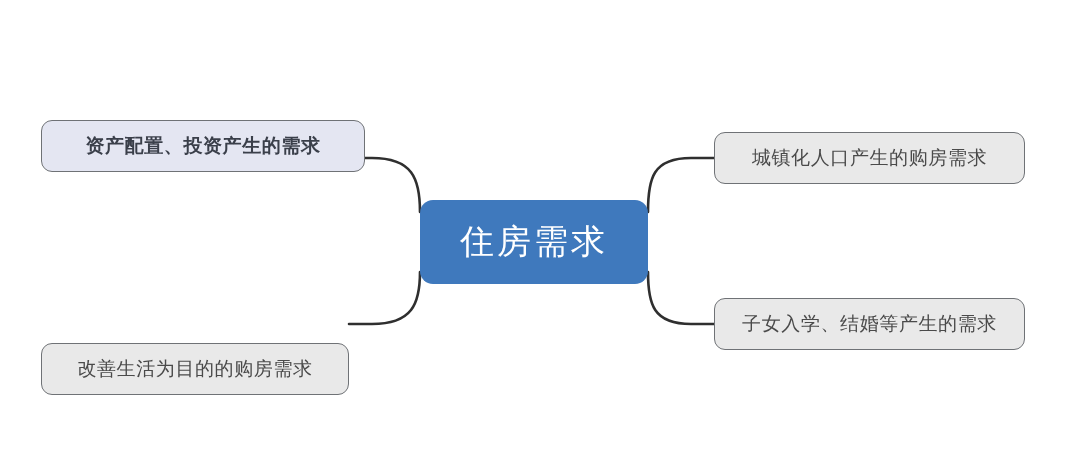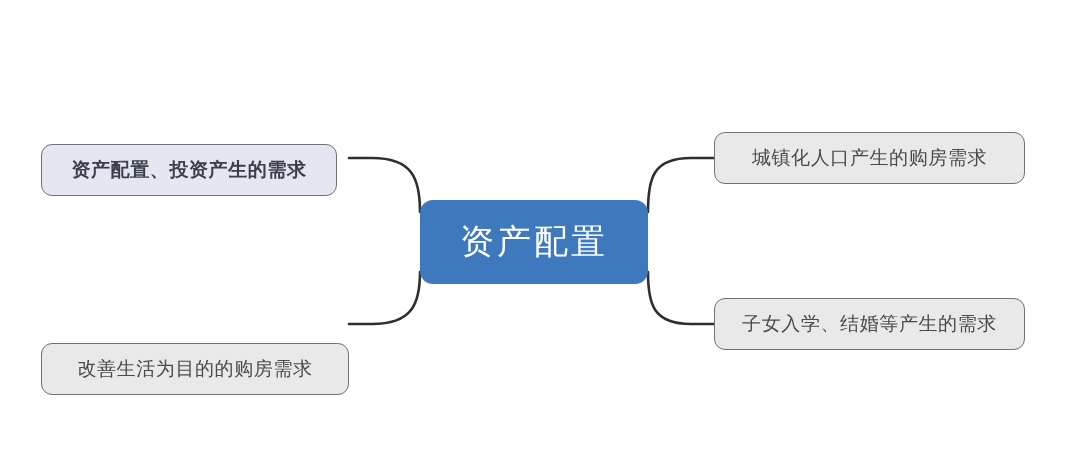--- a/index.html
+++ b/index.html
@@ -52,21 +52,21 @@
   .node-center {
     background: #3f79bd;
     color: #ffffff;
     border: none;
     border-radius: 13px;
     font-size: 34px;
     letter-spacing: 3px;
   }
   
   #node-center     { left: 420px; top: 200px;  width: 228px; height: 84px; }
-  #node-top-left   { left: 41px;  top: 144px;  width: 296px; height: 52px; align-items: center; }
+  #node-top-left   { left: 41px;  top: 120px;  width: 324px; height: 52px; align-items: center; }
   #node-bot-left   { left: 41px;  top: 298px;  width: 308px; height: 52px; margin-top: 45px; }
   #node-top-right  { left: 714px; top: 132px;  width: 311px; height: 52px; }
   #node-bot-right  { left: 714px; top: 298px;  width: 311px; height: 52px; }
 </style>
 </head>
 <body>
 
 <div id="canvas">
 
   <svg id="connectors" viewBox="0 0 1080 455" xmlns="http://www.w3.org/2000/svg">
@@ -86,16 +86,16 @@
 
   <div class="node node-leaf leaf-plain" id="node-top-right">
     <span>城镇化人口产生的购房需求</span>
   </div>
 
   <div class="node node-leaf leaf-plain" id="node-bot-right">
     <span>子女入学、结婚等产生的需求</span>
   </div>
 
   <div class="node node-center" id="node-center">
-    <span>资产配置</span>
+    <span>住房需求</span>
   </div>
 
 </div>
 
 </body></html>

